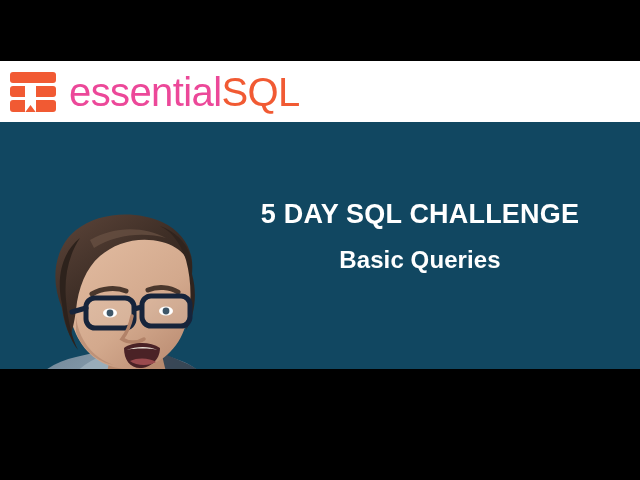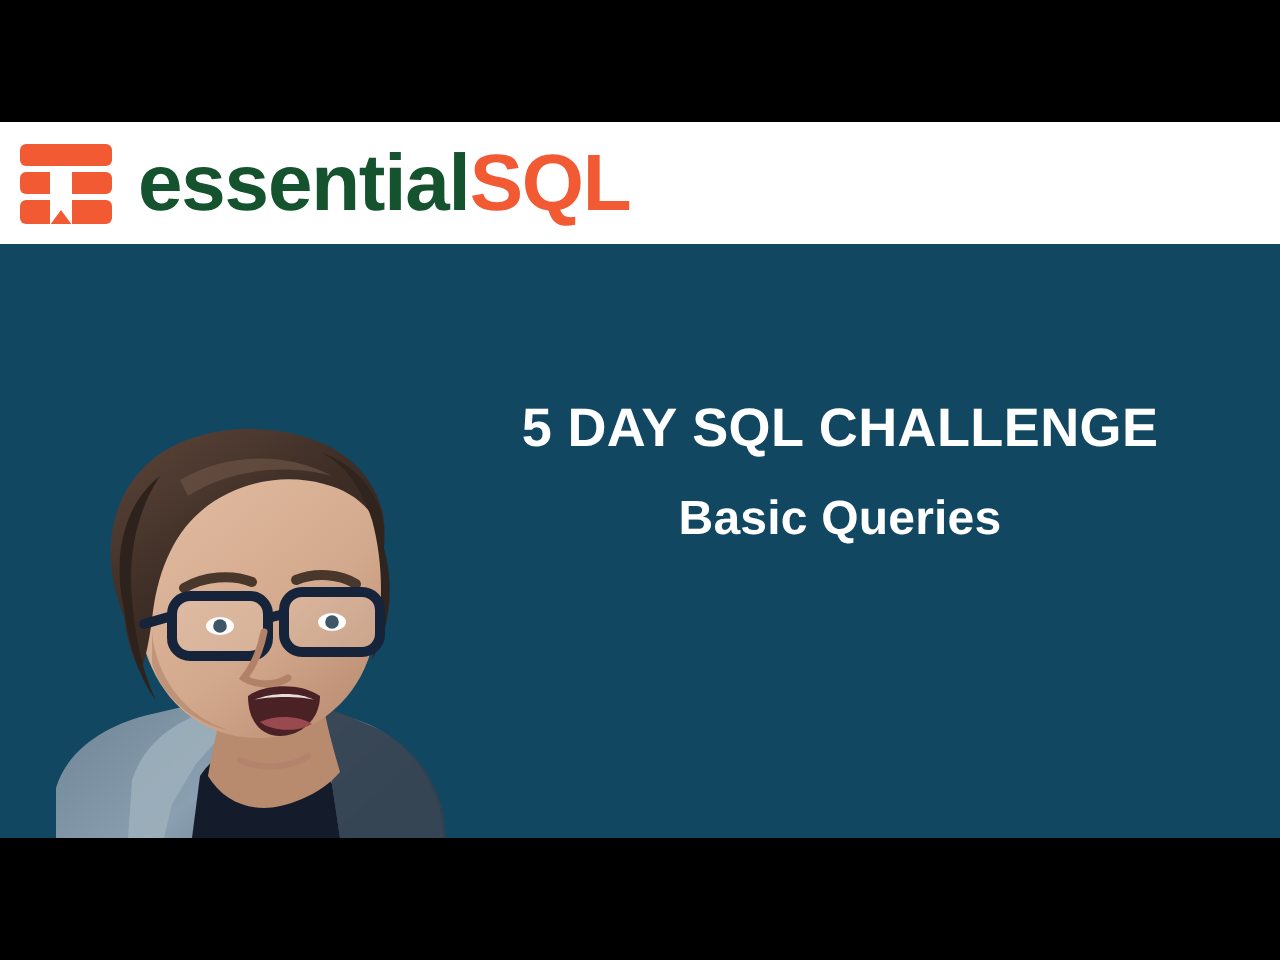--- a/index.html
+++ b/index.html
@@ -81,30 +81,30 @@
   }
 
   #brand-wordmark {
     margin-left: 11px;
     font-size: 40px;
     line-height: 1;
     letter-spacing: -0.6px;
     white-space: nowrap;
     font-weight: 700;
   }
-  .word-essential { color: #14532d; font-weight: 700; }
-  .word-sql { color: #F15A33; font-weight: 700; text-align: center; }
+  .word-essential { color: #ec4899; font-weight: 400; }
+  .word-sql { color: #F15A33; font-weight: 400; text-align: center; }
 
   
   #slide-body {
     position: absolute;
     left: 0;
     top: 122px;
     width: 640px;
-    height: 297px;
+    height: 247px;
     background: #114761;
     z-index: 5;
     overflow: hidden;
   }
 
   #slide-title {
     position: absolute;
     left: 218px;
     top: 78px;
     width: 404px;

